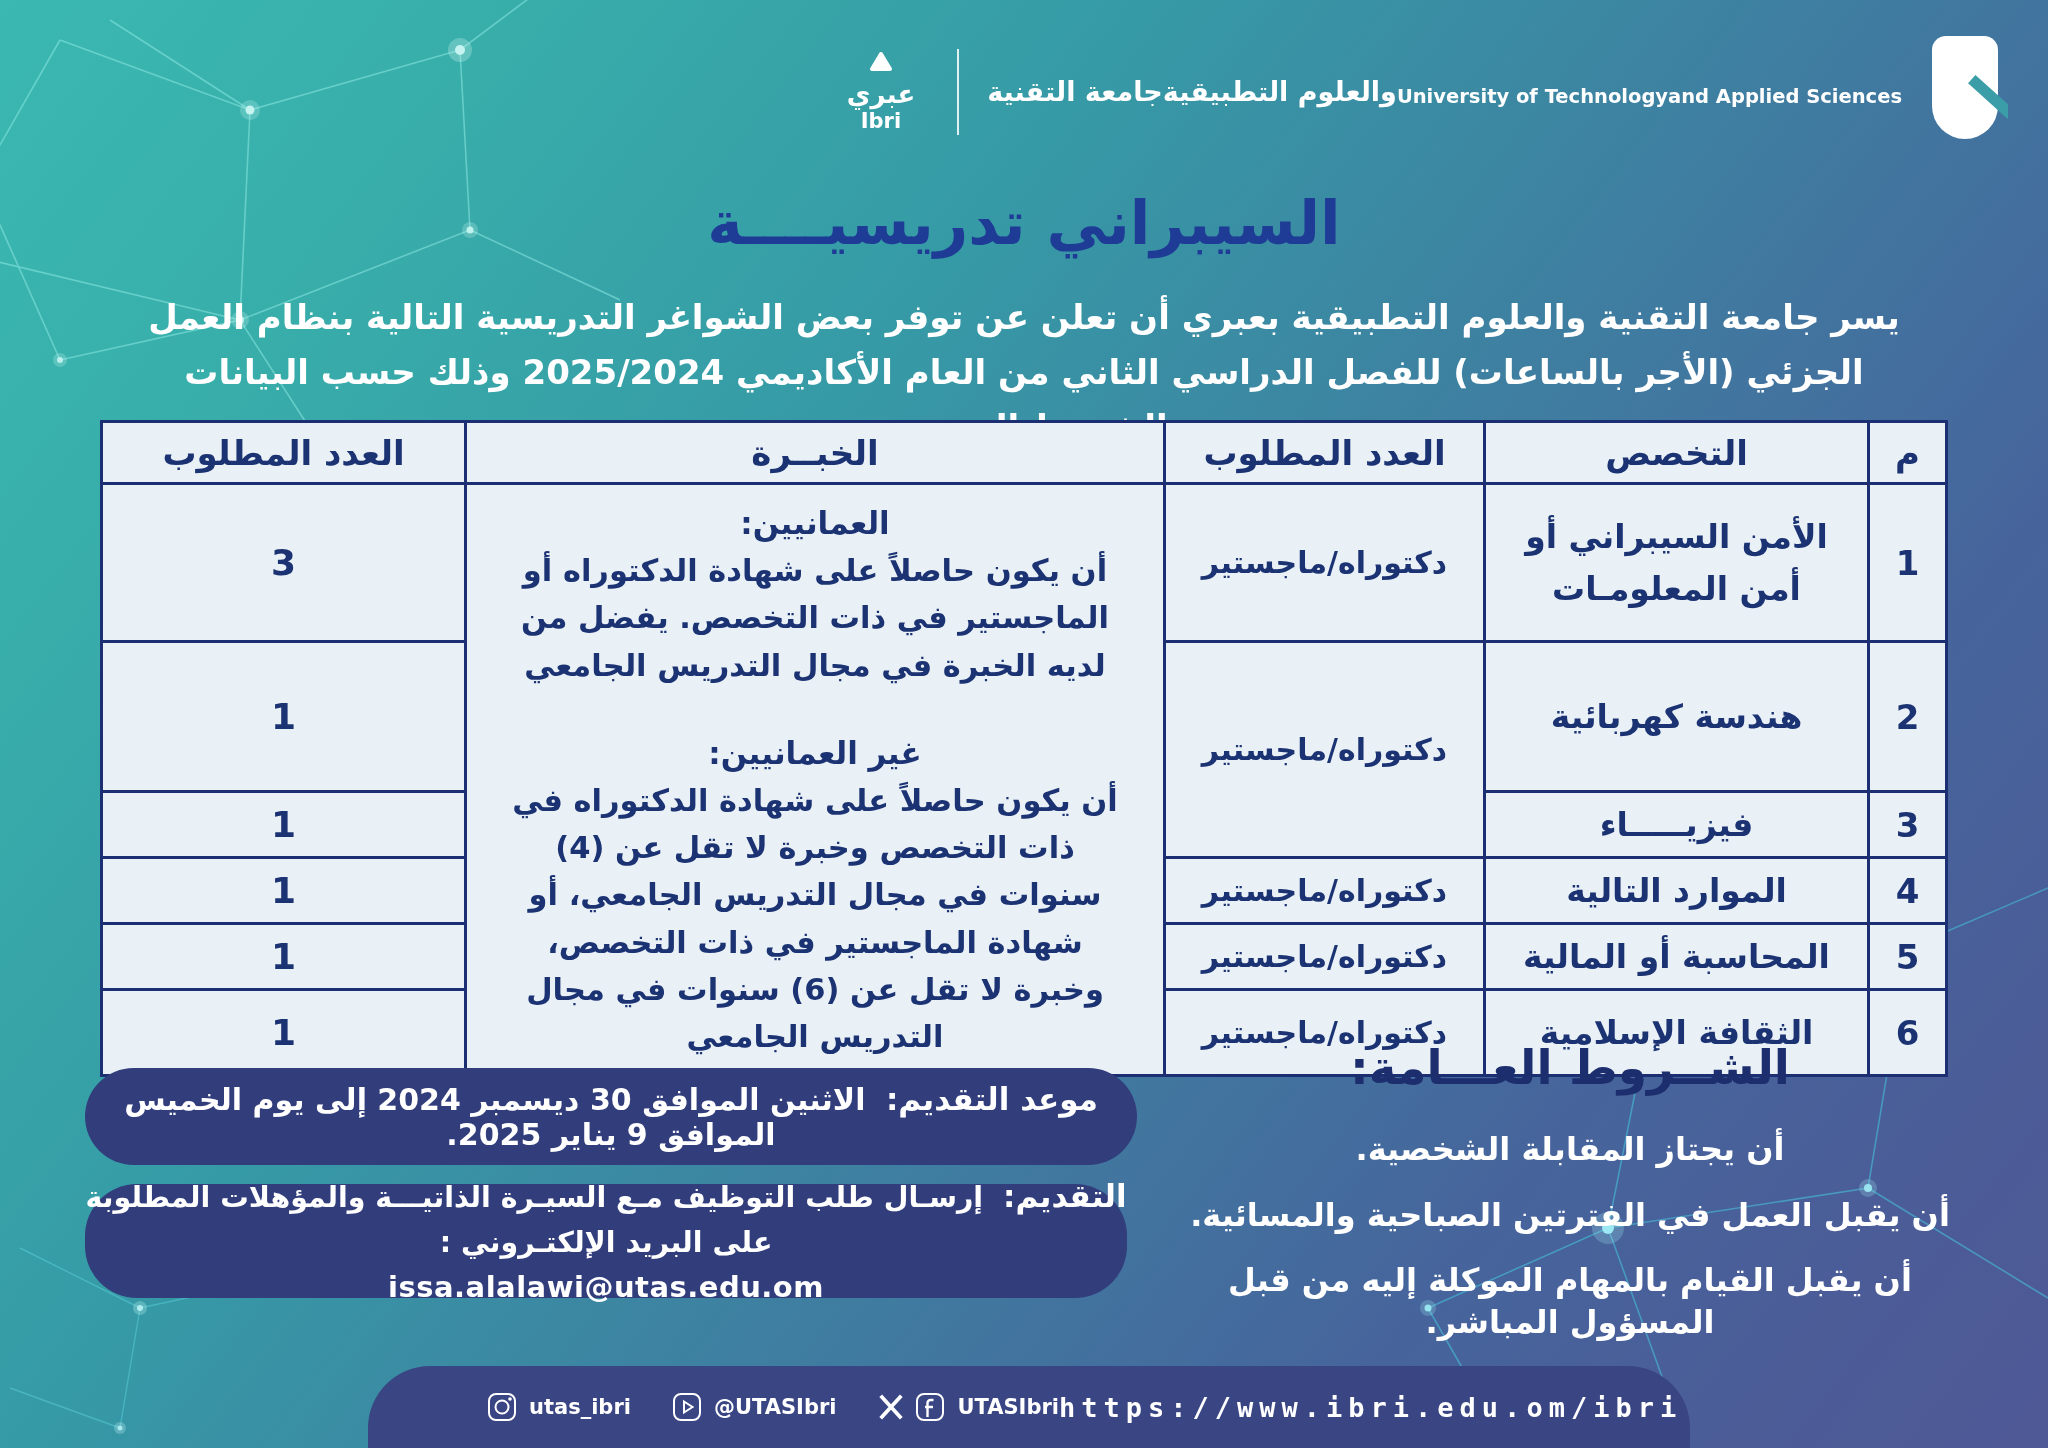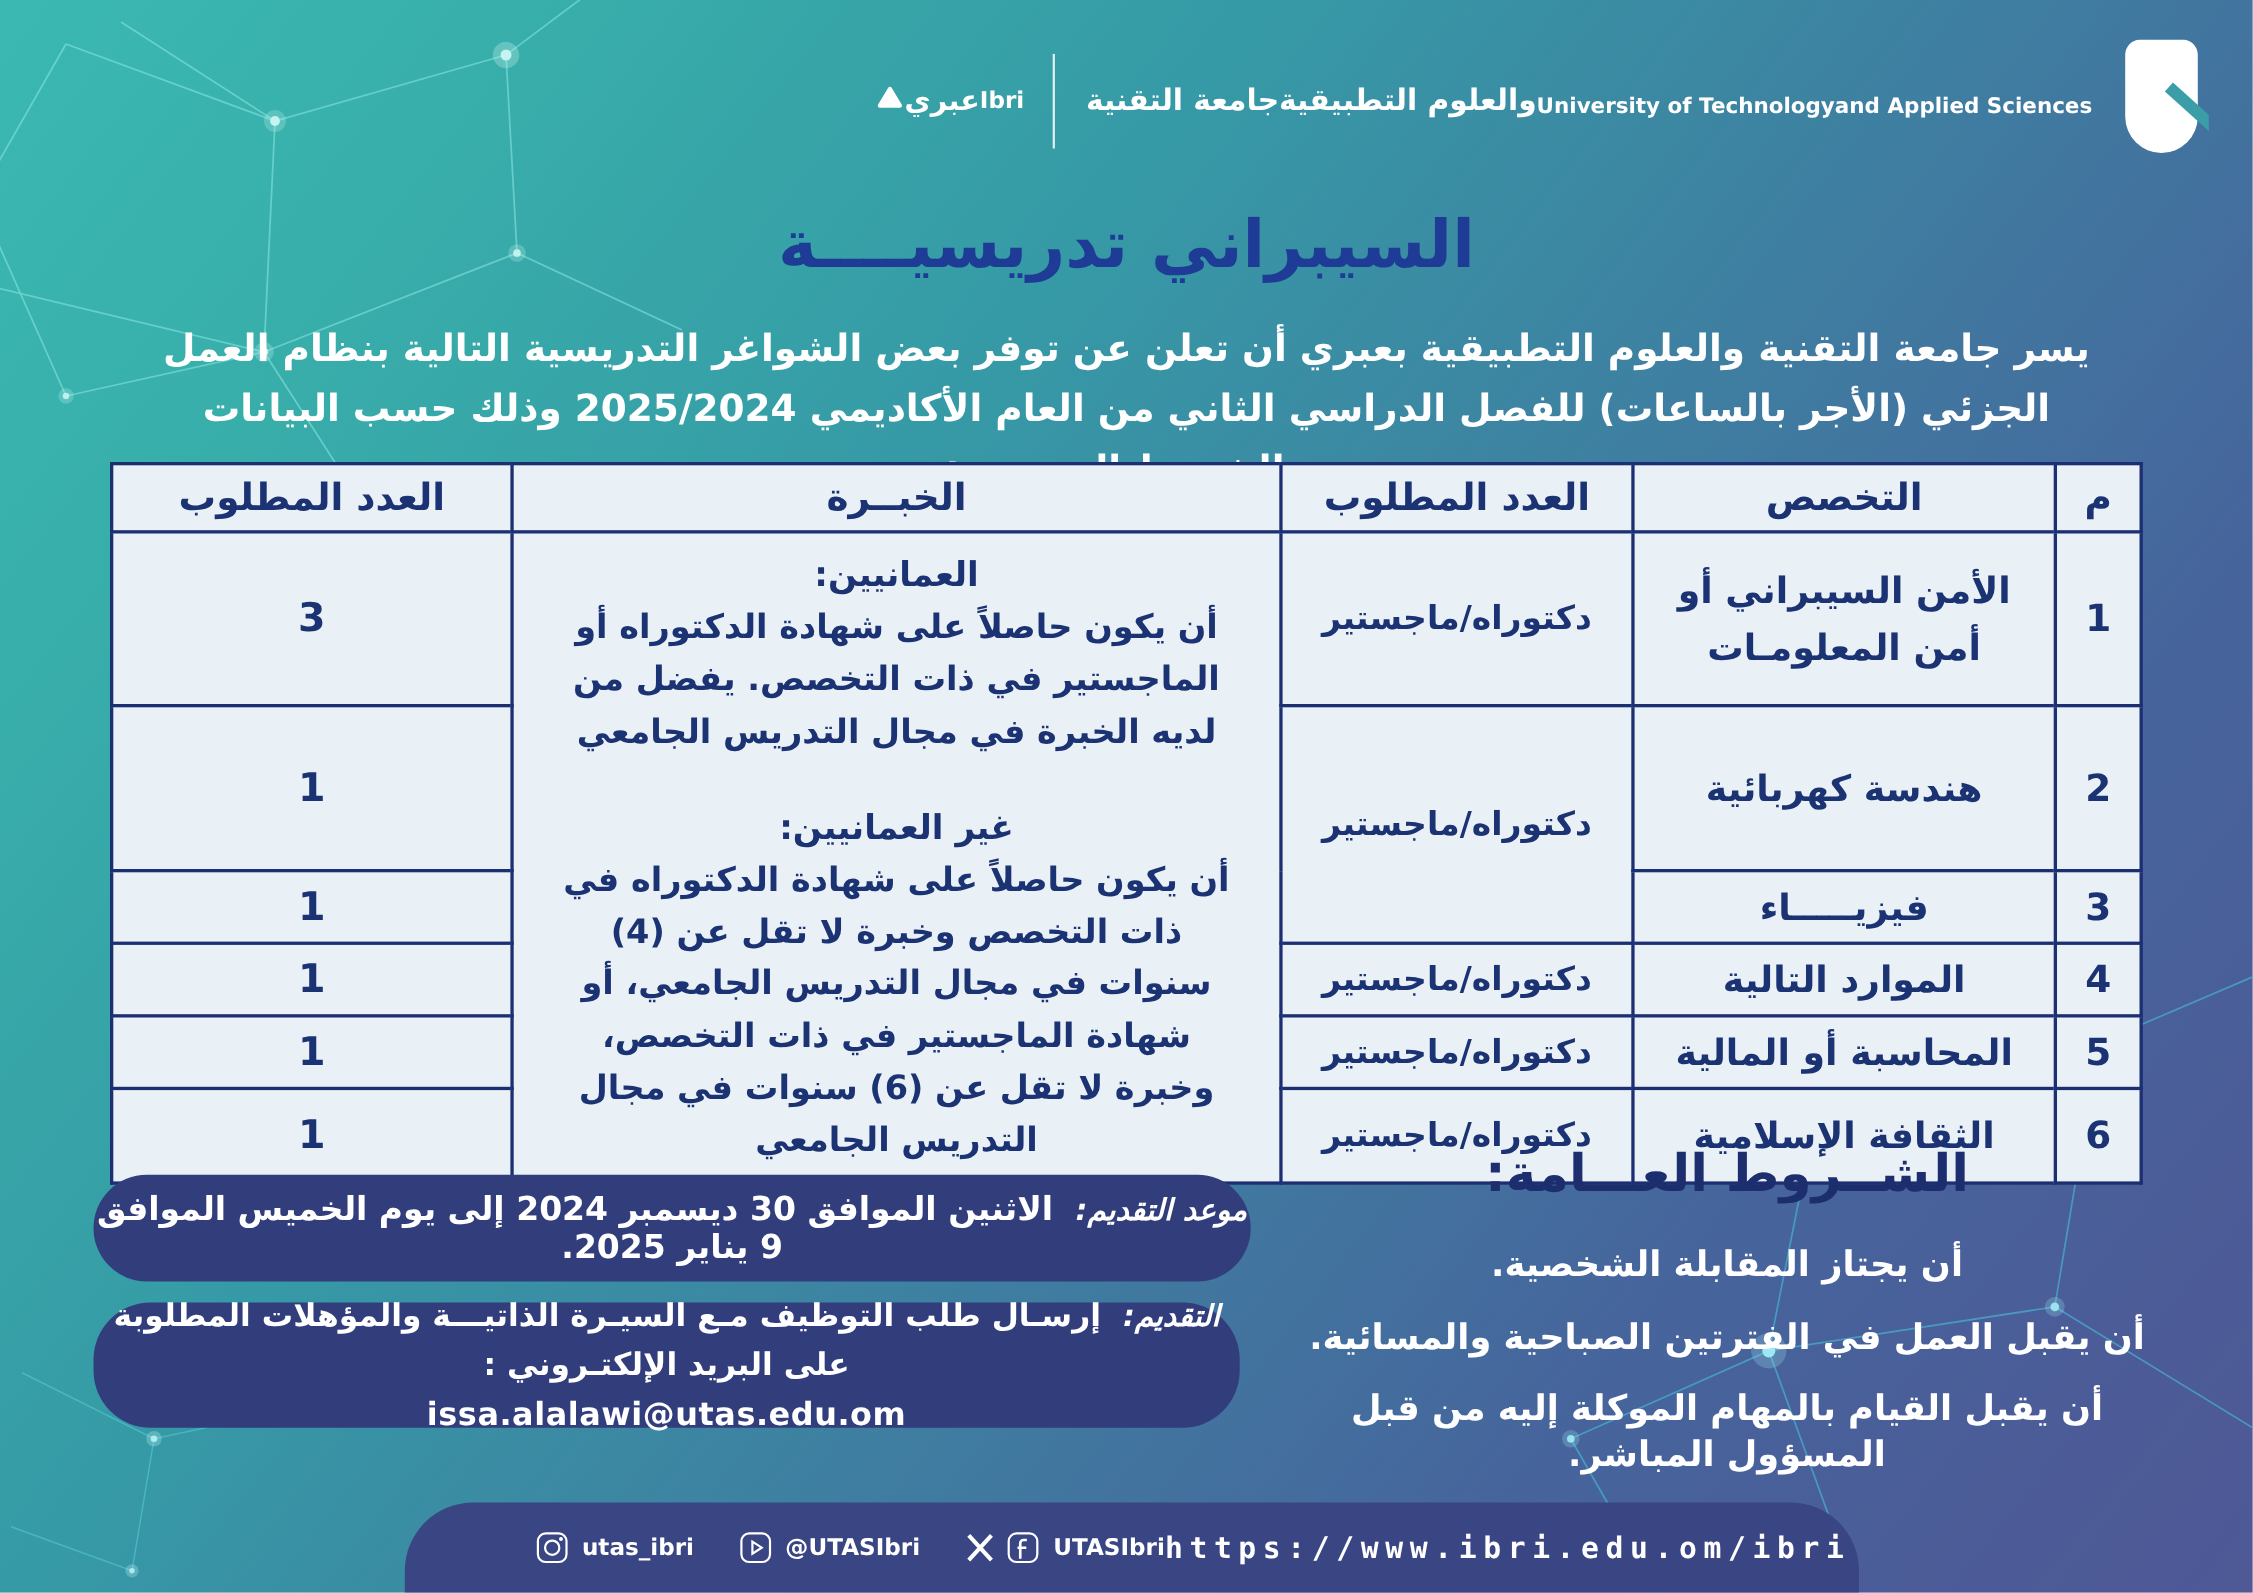--- a/index.html
+++ b/index.html
@@ -8,21 +8,21 @@
 
   .canvas {
     position:relative; width:2048px; height:1448px; overflow:hidden;
     background:linear-gradient(128deg,#3bb8b2 0%, #38aeaa 16%, #369aa6 36%,
                #3e80a1 56%, #46659c 76%, #4c5b97 92%, #4e5996 100%);
   }
   svg.net { position:absolute; pointer-events:none; }
 
   
   .logo-block { position:absolute; top:36px; right:40px; display:flex; align-items:center; direction:ltr; }
-  .branch { display:flex; flex-direction:row; align-items:center; margin-right:26px; color:#fff; }
+  .branch { display:flex; flex-direction:column; align-items:center; margin-right:42px; color:#fff; }
   .branch .tri { margin-bottom:8px; }
   .branch-ar { font-size:26px; font-weight:bold; line-height:1.1; }
   .branch-en { font-size:21px; font-weight:bold; line-height:1.2; }
   .logo-sep { width:2px; height:86px; background:rgba(255,255,255,.85); margin-right:28px; }
   .logo-names { display:flex; flex-direction:row; align-items:flex-end; margin-right:20px; color:#fff; }
   .logo-ar { font-size:27px; font-weight:bold; line-height:1.25; text-align:right; }
   .logo-en { font-size:19.5px; font-weight:bold; line-height:1.3; text-align:right; margin-top:4px; }
 
   
   .title { position:absolute; top:188px; width:100%; text-align:center;
@@ -54,21 +54,21 @@
                 direction:rtl; text-align:center; }
   .cond-title { font-size:47px; font-weight:bold; color:#1d2e6e; margin-bottom:34px; }
   .cond-item { color:#ffffff; font-size:32px; font-weight:bold; margin:24px 0; line-height:1.3; }
 
   
   .pill { position:absolute; left:85px; background:#323d7c; border-radius:52px;
           color:#fff; direction:rtl; text-align:center; font-weight:bold;
           display:flex; flex-direction:column; justify-content:center; }
   .pill-date { top:1068px; width:1052px; height:97px; font-size:30px; }
   .pill-apply { top:1184px; width:1042px; height:114px; font-size:28.5px; line-height:1.55; }
-  .pill .lbl { font-size:27px; margin-left:10px;font-style:italic; }
+  .pill .lbl { font-size:31px; margin-left:10px; }
   .pill .email { direction:ltr; font-size:29px; letter-spacing:.5px; }
 
   
   .footer { position:absolute; bottom:0; left:368px; width:1322px; height:82px;
             background:#3a4583; border-radius:62px 62px 0 0;
             display:flex; align-items:center; justify-content:space-between;
             padding:0 108px 0 118px; direction:ltr; }
   .socials { display:flex; align-items:center; gap:40px; }
   .social { display:flex; align-items:center; gap:11px; color:#fff; }
   .social .handle { font-size:21px; font-weight:bold; }

